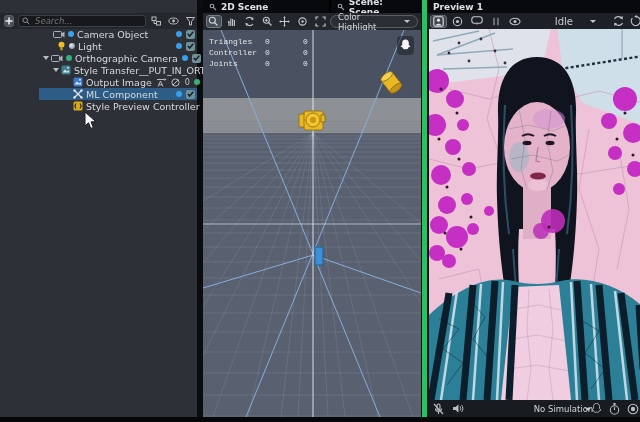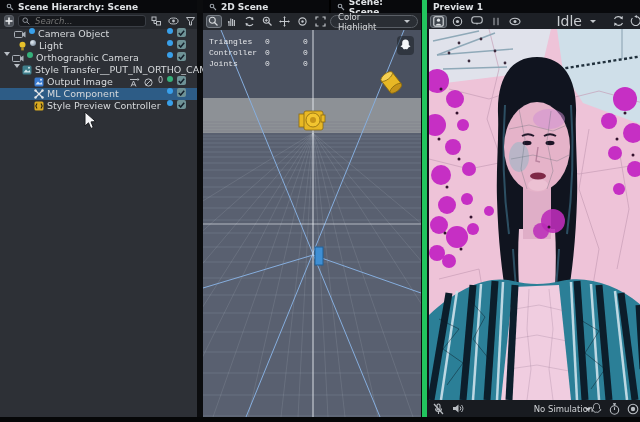--- a/index.html
+++ b/index.html
@@ -17,21 +17,21 @@
                  display:flex;align-items:center;padding:0 4px;gap:4px;}
   .addbtn{width:17px;height:12px;background:#4c5158;border:1px solid #5b6068;border-radius:3px;
           display:flex;align-items:center;justify-content:center;}
   .searchbox{flex:1;height:12px;background:#16181c;border:1px solid #3a3e45;border-radius:3px;
              display:flex;align-items:center;padding:0 3px;gap:3px;}
   .searchbox input{flex:1;min-width:0;background:transparent;border:none;outline:none;
                    font-style:italic;font-size:8.5px;color:#8d9299;
                    font-family:"DejaVu Sans","Liberation Sans",sans-serif;}
   .hico{width:13px;height:11px;flex:0 0 auto;display:flex;align-items:center;justify-content:center;}
   #tree{position:absolute;top:28px;left:0;right:0;}
-  .trow{height:12px;display:flex;padding-right:11px;position:relative;}
+  .trow{height:12px;display:flex;align-items:center;padding-right:2px;position:relative;margin-left:39px;}
   .trow.selected{background:#2d5c86;}
   .arrow{width:0;height:0;border-left:3.5px solid transparent;border-right:3.5px solid transparent;
          border-top:4.5px solid #b9bec5;margin-right:2px;flex:0 0 auto;}
   .tico{flex:0 0 auto;margin-right:3px;display:flex;align-items:center;}
   .tlabel{font-size:9.5px;color:#d6d9dc;white-space:nowrap;}
   .rgap{flex:1;}
   .sph{width:6px;height:6px;border-radius:50%;flex:0 0 auto;margin-right:3px;}
   .dot{width:6px;height:6px;border-radius:50%;flex:0 0 auto;margin-left:4px;}
   .dot.blue{background:#39a0ea;} .dot.green{background:#35b07a;}
   .chk{width:9px;height:9px;background:#6e9296;border-radius:2px;margin-left:4px;flex:0 0 auto;
@@ -59,45 +59,38 @@
   #stats .sl{width:56px;} #stats .sc{width:38px;}
   #ghostbadge{position:absolute;top:36px;right:7px;width:17px;height:19px;border-radius:4px;
               background:rgba(28,32,38,.55);display:flex;align-items:center;justify-content:center;}
   
   #right{position:absolute;left:422px;top:0;width:242px;height:422px;background:#101216;border-left:5px solid #22c55e;}
   #right .ptoolbar{position:absolute;top:13px;left:0;right:0;height:16px;background:#1d2026;
                    display:flex;align-items:center;padding:0 3px;gap:2px;}
   .pbtn{width:17px;height:13px;border-radius:3px;display:flex;align-items:center;justify-content:center;}
   .pbtn.sel{background:#3f454d;border:1px solid #6a7078;}
   .pbtn.dim{opacity:.45;}
-  .idlewrap{margin-left:auto;display:flex;align-items:center;gap:8px;font-size:14px;color:#c9ccd0;}
+  .idlewrap{margin-left:auto;display:flex;align-items:center;gap:17px;font-size:10px;color:#c9ccd0;}
   .pright{display:flex;align-items:center;gap:5px;margin-left:14px;margin-right:2px;}
   #pimg{position:absolute;top:29px;left:2px;width:214px;height:371px;background:#0a0a0a;}
   #simbar{position:absolute;top:400px;left:0;right:0;height:17px;background:#181b20;
           display:flex;align-items:center;padding:0 6px;gap:8px;}
   #simbar .simlabel{position:absolute;left:0;right:0;text-align:center;font-size:8.5px;color:#d0d3d6;pointer-events:none;margin-left:36px;}
   #simbar .simchev{position:absolute;left:158px;top:8px;}
   #simbar .rgrp{margin-left:auto;display:flex;gap:7px;}
   #bottomstrip{position:absolute;left:0;top:417px;width:640px;height:5px;background:#060708;}
   #cursor{position:absolute;left:84px;top:111px;z-index:50;pointer-events:none;}
   svg{display:block;}
 </style>
 </head>
 <body>
 
 <div id="root">
 
   <div id="left">
-    <div class="titlebar">
-      <svg class="pin" viewBox="0 0 8 8">
-          <circle cx="3" cy="3" r="1.8" fill="none" stroke="#9aa0a8" stroke-width="1.1"></circle>
-          <line x1="4.2" y1="4.2" x2="7" y2="7" stroke="#9aa0a8" stroke-width="1.1"></line>
-        </svg>
-      <span>Scene Hierarchy: Scene</span>
-    </div>
     <div class="toolbar">
       <div class="addbtn">
         <svg width="8" height="8" viewBox="0 0 8 8">
             <line x1="4" y1="0.5" x2="4" y2="7.5" stroke="#e8eaec" stroke-width="1.6"></line>
             <line x1="0.5" y1="4" x2="7.5" y2="4" stroke="#e8eaec" stroke-width="1.6"></line>
           </svg>
       </div>
       <div class="searchbox">
         <svg width="8" height="8" viewBox="0 0 8 8">
             <circle cx="3.2" cy="3.2" r="2.3" fill="none" stroke="#8d9299" stroke-width="1"></circle>

